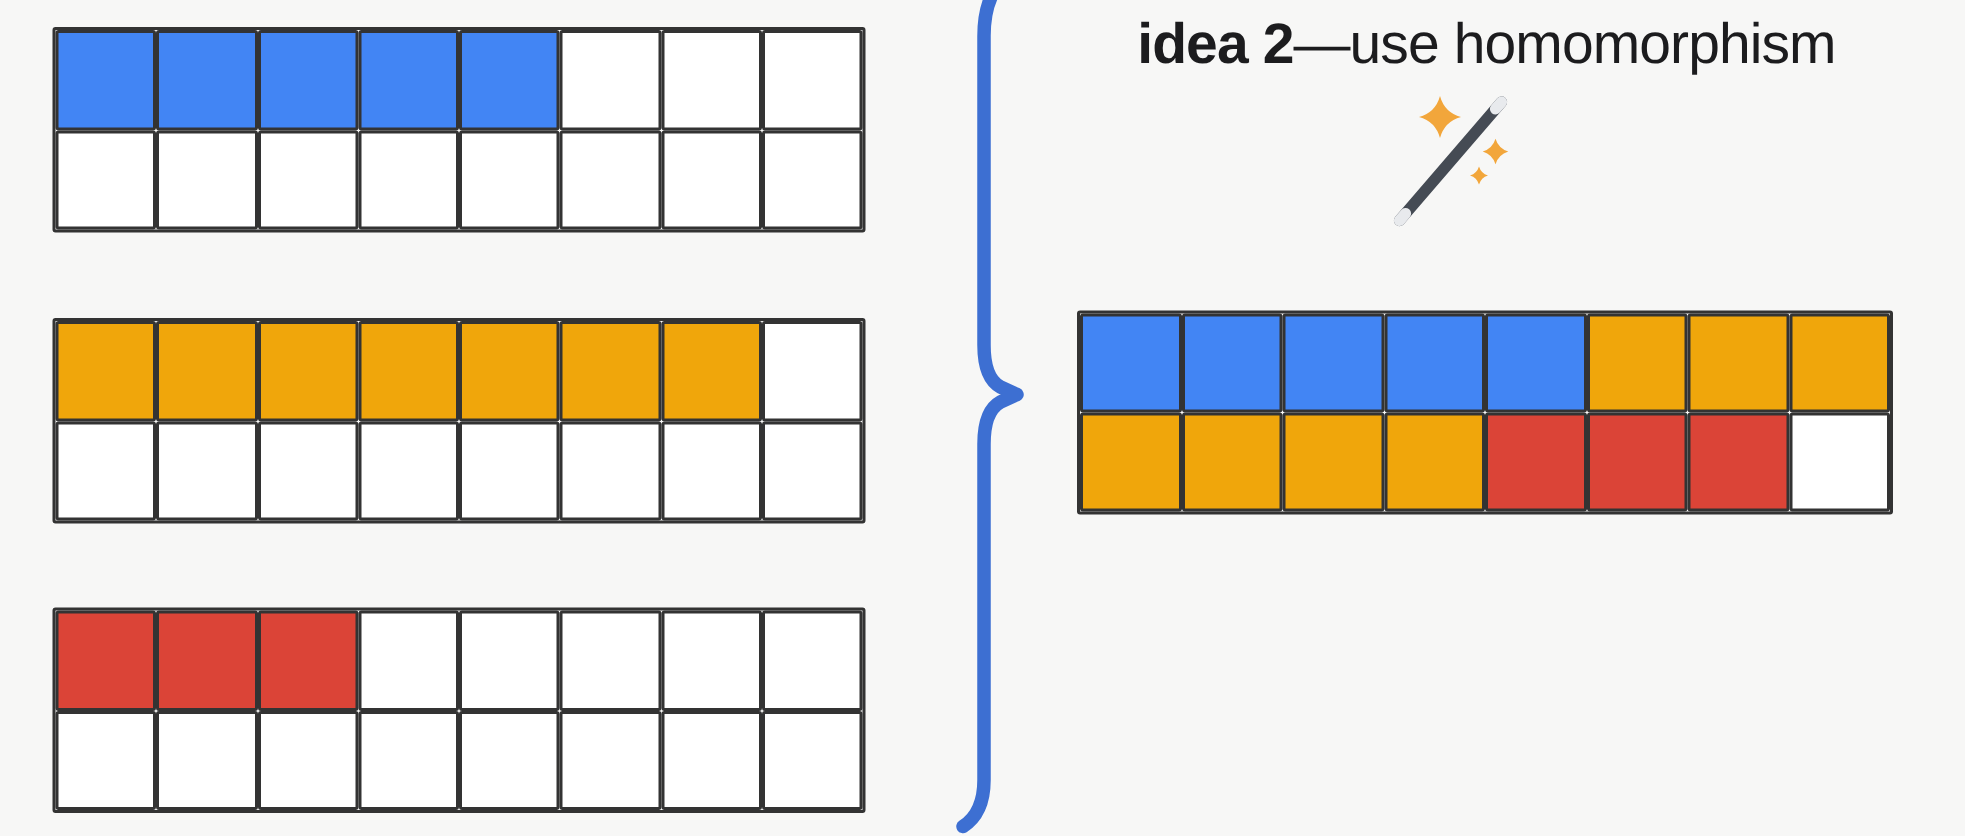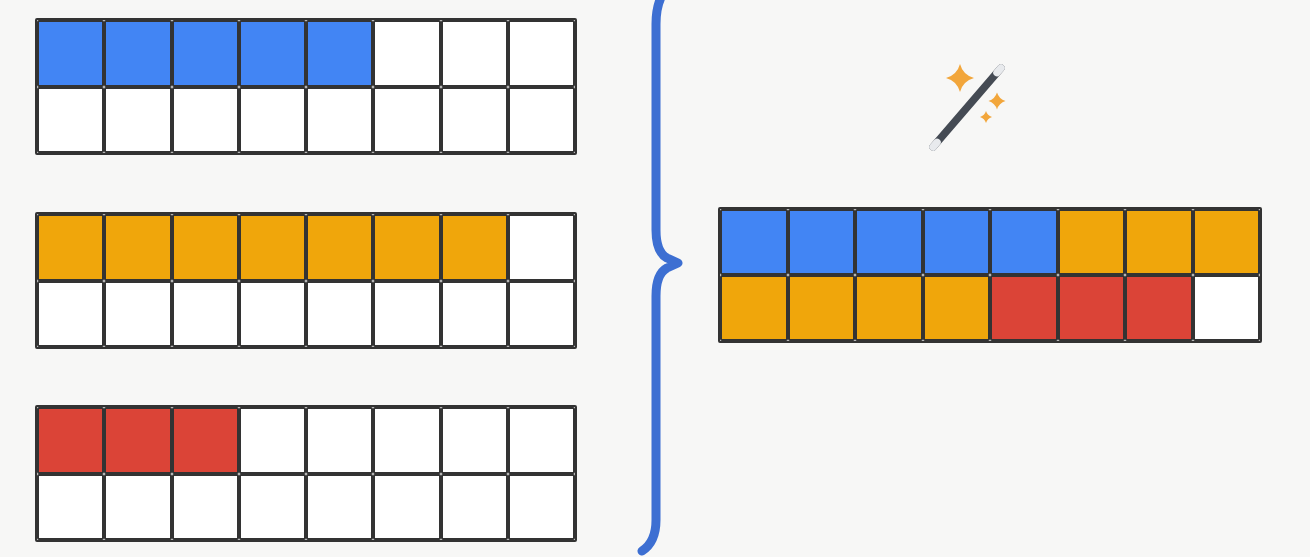--- a/index.html
+++ b/index.html
@@ -113,20 +113,23 @@
       <div class="cell" style="background: rgb(255, 255, 255);"></div>
       <div class="cell" style="background: rgb(255, 255, 255);"></div>
       <div class="cell" style="background: rgb(255, 255, 255);"></div>
       <div class="cell" style="background: rgb(255, 255, 255);"></div>
     </div>
 
   <svg class="brace-svg" viewBox="0 0 80 557">
     <path d="M 44 -8 Q 36 4 36 24 L 36 230 Q 36 252 47 258 L 58 263 L 47 268 Q 36 274 36 296 L 36 520 Q 36 542 22 551" fill="none" stroke="#3D6FD2" stroke-width="9" stroke-linecap="round" stroke-linejoin="round"></path>
   </svg>
 
+  <div class="title">
+    <span class="bold">idea 2</span><span>—use homomorphism</span>
+  </div>
 
   <svg class="wand-svg" viewBox="0 0 95 105">
     <line x1="13" y1="92" x2="81" y2="13" stroke="#454B54" stroke-width="7.5" stroke-linecap="round"></line>
     <line x1="81" y1="13" x2="77" y2="17.6" stroke="#E8EAED" stroke-width="7.5" stroke-linecap="round"></line>
     <line x1="13" y1="92" x2="17" y2="87.4" stroke="#E8EAED" stroke-width="7.5" stroke-linecap="round"></line>
     <path d="M 40 9 Q 43 20 54 23 Q 43 26 40 37 Q 37 26 26 23 Q 37 20 40 9 Z" fill="#F2A63B"></path>
     <path d="M 77 37.5 Q 79 44 85.5 46 Q 79 48 77 54.5 Q 75 48 68.5 46 Q 75 44 77 37.5 Z" fill="#F2A63B"></path>
     <path d="M 66 56 Q 67.4 60.6 72 62 Q 67.4 63.4 66 68 Q 64.6 63.4 60 62 Q 64.6 60.6 66 56 Z" fill="#F2A63B"></path>
   </svg>
 

